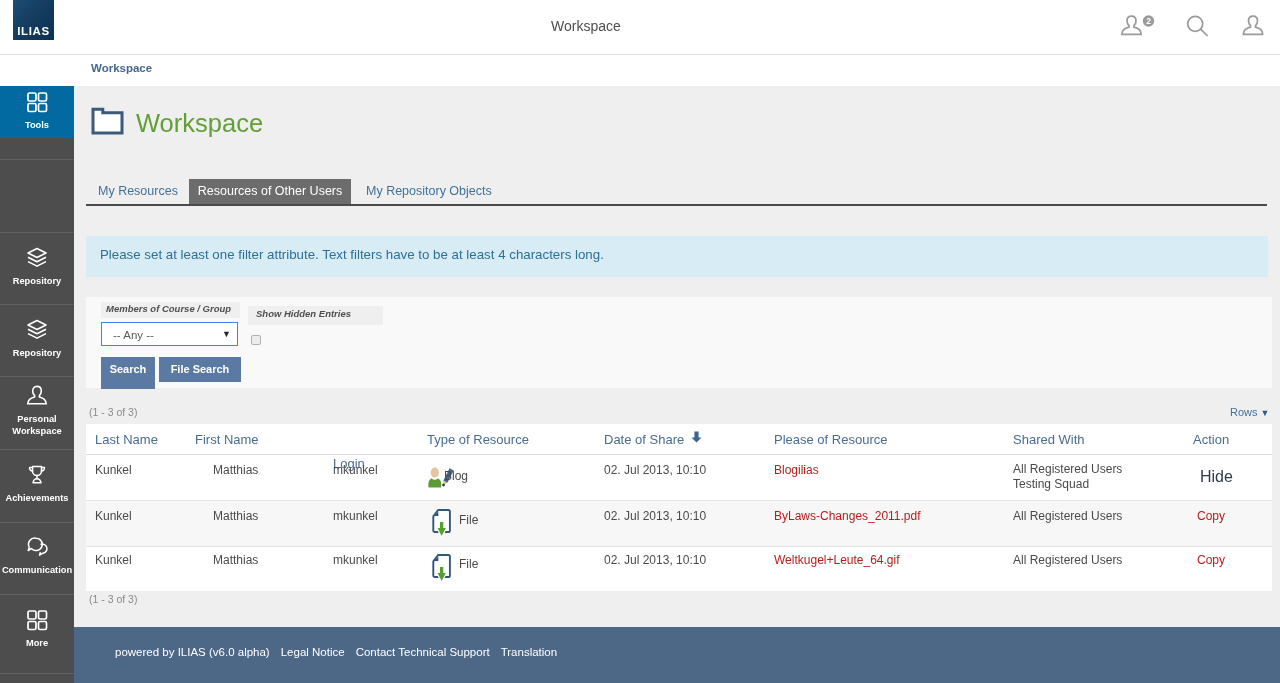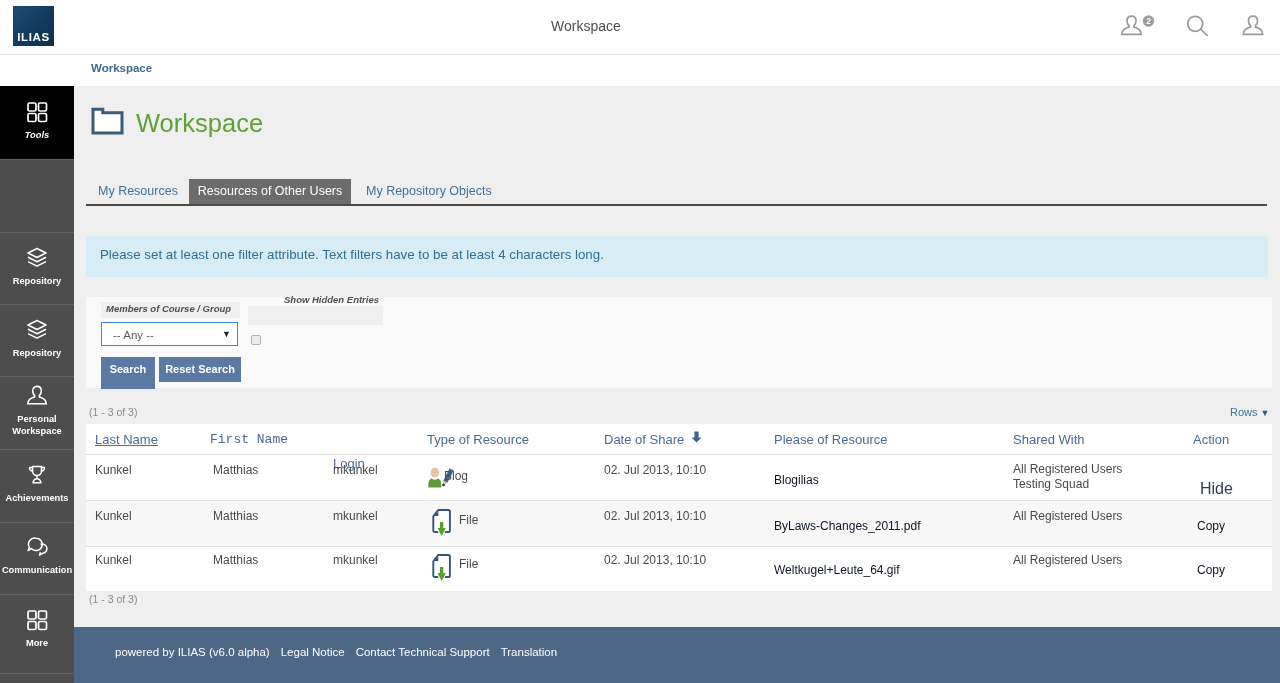--- a/index.html
+++ b/index.html
@@ -3,21 +3,21 @@
 <meta charset="utf-8">
 <style>
 * { margin:0; padding:0; box-sizing:border-box; }
 html,body { width:1280px; height:683px; overflow:hidden; background:#efefef; }
 body { font-family:"Liberation Sans", sans-serif; }
 #page { position:relative; width:1280px; height:683px; }
 .abs { position:absolute; }
 
 
 #topbar { left:0; top:0; width:1280px; height:55px; background:#fff; border-bottom:1px solid #e3e3e3; }
-#logo { left:13px; top:6px; width:41px; height:40px; background:linear-gradient(135deg,#1d4d75 0%,#123a5c 55%,#0e3150 100%); color:#fff; font-size:11.5px; font-weight:bold; letter-spacing:0.6px; text-align:center; line-height:11px; padding-top:26px; }
+#logo { left:13px; top:0; width:41px; height:40px; background:linear-gradient(135deg,#1d4d75 0%,#123a5c 55%,#0e3150 100%); color:#fff; font-size:11.5px; font-weight:bold; letter-spacing:0.6px; text-align:center; line-height:11px; padding-top:26px; }
 #toptitle { left:551px; top:18px; font-size:14px; color:#4f4f4f; }
 .topicon { top:14px; }
 
 
 #crumbs { left:0; top:55px; width:1280px; height:31px; background:#fff; }
 #crumbs span { position:absolute; left:91px; top:7px; font-size:11.5px; font-weight:bold; color:#44688e; }
 
 
 #sidebar { left:0; top:86px; width:74px; height:597px; background:#4d4d4d; }
 .sbitem { position:absolute; left:0; width:74px; display:flex; flex-direction:column; align-items:center; justify-content:center; color:#fff; padding-bottom:4px; }
@@ -27,21 +27,21 @@
 
 #main { left:74px; top:86px; width:1206px; height:541px; background:#efefef; }
 
 
 #footer { left:74px; top:627px; width:1206px; height:56px; background:#4d6787; color:#fff; font-size:11.5px; }
 #footer .ftxt { position:absolute; left:17px; top:19px;padding-left:24px; }
 #footer .ftxt span { margin-right:11px; }
 
 .thead { font-size:13px; color:#496c92; }
 .tcell { font-size:12px; color:#4a4a4a; line-height:15px; }
-.tlink { font-size:12px; color:#0f172a;margin-top:10px; }
+.tlink { font-size:12px; color:#b91c1c; }
 </style>
 </head>
 <body>
 <div id="page">
 
   <div id="topbar" class="abs"></div>
   <div id="logo" class="abs">ILIAS</div>
   <div id="toptitle" class="abs">Workspace</div>
 
   <svg class="abs topicon" style="left:1120px;" width="36" height="26" viewBox="0 0 36 26">
@@ -57,21 +57,21 @@
     <path d="M12 2.2c3 0 4.5 2 4.5 4.7 0 1.9-.8 3.7-2 4.8v1.4c3.6.9 6.2 2.7 6.7 5.1l.4 2.1H2.4l.4-2.1c.5-2.4 3.1-4.2 6.7-5.1v-1.4c-1.2-1.1-2-2.9-2-4.8 0-2.7 1.5-4.7 4.5-4.7z" fill="none" stroke="#9a9a9a" stroke-width="1.7"></path>
   </svg>
 
   <div id="crumbs" class="abs">
       <span>Workspace</span>
     </div>
 
   <div id="sidebar" class="abs"></div>
   <div id="main" class="abs"></div>
 
-  <div class="sbitem" style="top:86px; height:73px; background:#000000;font-style:italic;">
+  <div class="sbitem" style="top:86px; height:52px; background:#0369a1;">
     <svg width="26" height="26" viewBox="0 0 26 26">
         <g fill="none" stroke="#fff" stroke-width="1.7">
           <rect x="4" y="4" width="8" height="8" rx="1.5"></rect>
           <rect x="14.5" y="4" width="8" height="8" rx="1.5"></rect>
           <rect x="4" y="14.5" width="8" height="8" rx="1.5"></rect>
           <rect x="14.5" y="14.5" width="8" height="8" rx="1.5"></rect>
         </g>
       </svg>
     <div class="lbl">Tools</div>
   </div>
@@ -152,40 +152,40 @@
   <div class="abs" style="left:366px; top:184px; font-size:12.5px; color:#41729c;">My Repository Objects</div>
   <div class="abs" style="left:86px; top:204px; width:1181px; height:2px; background:#4a4a4a;"></div>
 
   <div class="abs" style="left:86px; top:236px; width:1182px; height:41px; background:#d8ecf5;"></div>
   <div class="abs" style="left:100px; top:247px; font-size:13.3px; color:#2d6f96;">Please set at least one filter attribute. Text filters have to be at least 4 characters long.</div>
 
   <div class="abs" style="left:86px; top:297px; width:1186px; height:91px; background:#f9f9f9;"></div>
   <div class="abs" style="left:101px; top:302px; width:139px; height:16px; background:#efefef;"></div>
   <div class="abs" style="left:106px; top:303px; font-size:9.5px; font-style:italic; font-weight:bold; color:#4f4f4f;">Members of Course / Group</div>
   <div class="abs" style="left:248px; top:306px; width:135px; height:19px; background:#efefef;"></div>
-  <div class="abs" style="left:256px; top:294px; font-size:9.5px; font-style:italic; font-weight:bold; color:#4f4f4f;margin-left:28px;">Show Hidden Entries</div>
+  <div class="abs" style="left:256px; top:308px; font-size:9.5px; font-style:italic; font-weight:bold; color:#4f4f4f;">Show Hidden Entries</div>
   <div class="abs" style="left:101px; top:322px; width:137px; height:24px; background:#fff; border:1px solid #3b82f6;">
     <span style="position:absolute; left:11px; top:6px; font-size:11.5px; color:#5c5c5c;">-- Any --</span>
     <span style="position:absolute; right:6px; top:6px; font-size:9px; color:#262626;">▼</span>
   </div>
   <div class="abs" style="left:251px; top:335px; width:10px; height:10px; background:#ececec; border:1px solid #b4b4b4; border-radius:2px;"></div>
   <div class="abs" style="left:101px; top:357px; width:54px; height:32px; background:#5b7aa3; color:#fff; font-size:11px; font-weight:bold; text-align:center; line-height:25px;">Search</div>
-  <div class="abs" style="left:159px; top:357px; width:82px; height:25px; background:#5b7aa3; color:#fff; font-size:11px; font-weight:bold; text-align:center; line-height:25px;">Reset Search</div>
+  <div class="abs" style="left:159px; top:357px; width:82px; height:25px; background:#5b7aa3; color:#fff; font-size:11px; font-weight:bold; text-align:center; line-height:25px;">File Search</div>
 
   <div class="abs" style="left:89px; top:406px; font-size:10.5px; color:#8a8a8a;">(1 - 3 of 3)</div>
   <div class="abs" style="left:1230px; top:406px; font-size:11px; color:#41729c;">Rows <span style="color:#2d5c8e; font-size:9px;">▼</span></div>
 
   <div class="abs" style="left:86px; top:424px; width:1186px; height:167px; background:#fff;"></div>
   <div class="abs" style="left:86px; top:500px; width:1186px; height:46px; background:#f7f7f7;"></div>
   <div class="abs" style="left:86px; top:454px; width:1186px; height:1px; background:#dcdcdc;"></div>
   <div class="abs" style="left:86px; top:500px; width:1186px; height:1px; background:#e3e3e3;"></div>
   <div class="abs" style="left:86px; top:546px; width:1186px; height:1px; background:#e3e3e3;"></div>
 
-  <div class="abs thead" style="left:95px; top:432px;text-decoration:underline;">Last Name</div>
-  <div class="abs thead" style="left:210px; top:432px;font-family:Liberation Mono, monospace;">First Name</div>
+  <div class="abs thead" style="left:95px; top:432px;">Last Name</div>
+  <div class="abs thead" style="left:195px; top:432px;">First Name</div>
   <div class="abs thead" style="left:333px; top:456px;">Login</div>
   <div class="abs thead" style="left:427px; top:432px;">Type of Resource</div>
   <div class="abs thead" style="left:604px; top:432px;">Date of Share</div>
   <svg class="abs" style="left:691px; top:431px;" width="11" height="12" viewBox="0 0 11 12">
       <path d="M3.4 0.4 h4.2 v6 h2.9 L5.5 11.6 0.5 6.4 h2.9 Z" fill="#3d6391"></path>
     </svg>
   <div class="abs thead" style="left:774px; top:432px;">Please of Resource</div>
   <div class="abs thead" style="left:1013px; top:432px;">Shared With</div>
   <div class="abs thead" style="left:1193px; top:432px;">Action</div>
 
@@ -196,21 +196,21 @@
     <ellipse cx="6.8" cy="6.6" rx="4.1" ry="5" fill="#e9c2a1"></ellipse>
     <path d="M0.4 21.6 v-3.7 a6.3 6.3 0 0 1 3.4-5.7 c.8 1 1.9 1.6 3 1.6 s2.2-.6 3-1.6 a6.3 6.3 0 0 1 3.4 5.7 v3.7 Z" fill="#5d9a37"></path>
     <polygon points="15.35,14.67 21.55,2.37 25.65,4.43 19.45,16.73" fill="#46648e"></polygon>
     <polygon points="15.0,19.8 15.35,14.67 19.45,16.73" fill="#e8b98a"></polygon>
     <circle cx="15.5" cy="19.1" r="1.4" fill="#1d3a66"></circle>
   </svg>
   <div class="abs tcell" style="left:444px; top:469px;">Blog</div>
   <div class="abs tcell" style="left:604px; top:463px;">02. Jul 2013, 10:10</div>
   <div class="abs tlink" style="left:774px; top:463px;">Blogilias</div>
   <div class="abs tcell" style="left:1013px; top:462px;">All Registered Users<br>Testing Squad</div>
-  <div class="abs" style="left:1200px; top:468px; font-size:16px; color:#2f3c4d;margin-top:12px;">Hide</div>
+  <div class="abs" style="left:1200px; top:468px; font-size:16px; color:#2f3c4d;">Hide</div>
 
   <div class="abs tcell" style="left:95px; top:509px;">Kunkel</div>
   <div class="abs tcell" style="left:213px; top:509px;">Matthias</div>
   <div class="abs tcell" style="left:333px; top:509px;">mkunkel</div>
   <svg class="abs fileicon" style="left:432px; top:509px;" width="20" height="30" viewBox="0 0 20 30">
     <path d="M6.1 1 H16.3 a1.6 1.6 0 0 1 1.6 1.6 V21.4 a1.6 1.6 0 0 1 -1.6 1.6 H2.9 a1.6 1.6 0 0 1 -1.6 -1.6 V7.3 Z" fill="#fff" stroke="#33567b" stroke-width="1.9" stroke-linejoin="round"></path>
     <polygon points="6.3,2.4 6.3,7.1 2.3,7.1" fill="#2e5178"></polygon>
     <path d="M7.4 12.5 L11.9 12.5 11.9 18.5 14.7 18.5 9.65 28.2 4.6 18.5 7.4 18.5 Z" fill="#54a02c" stroke="#fff" stroke-width="1.2"></path>
   </svg>
   <div class="abs tcell" style="left:459px; top:513px;">File</div>

